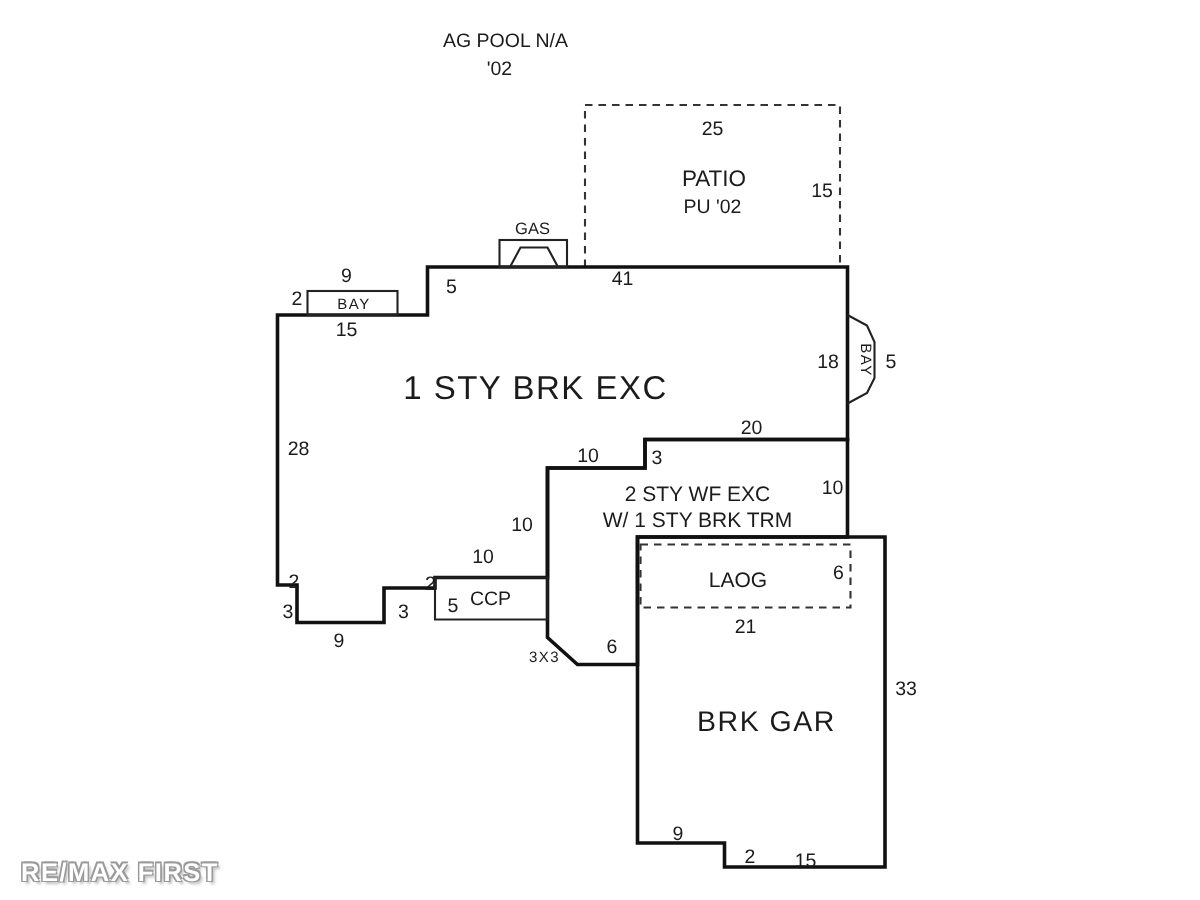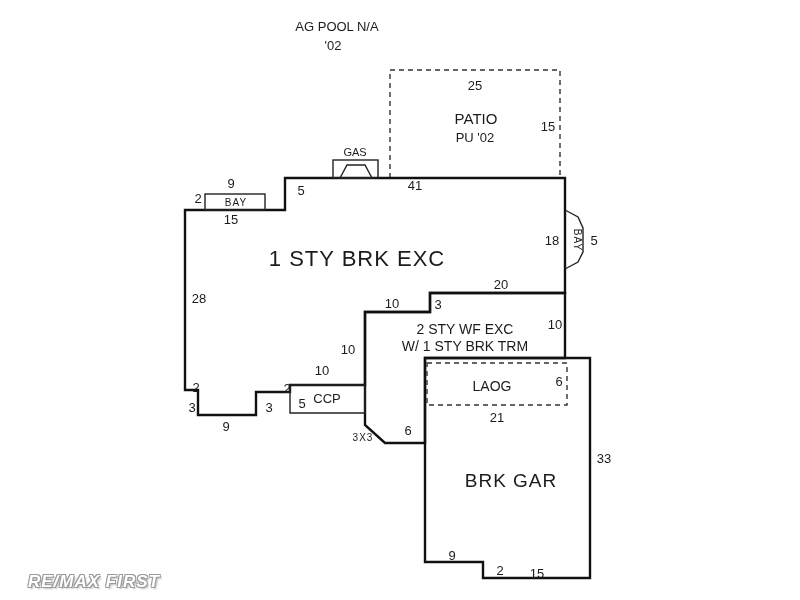--- a/index.html
+++ b/index.html
@@ -30,23 +30,22 @@
   .area-xl { font-size: 22px; letter-spacing: 1px; }
   .area-lg { font-size: 19px; letter-spacing: 1px; }
   .area-md { font-size: 14px; }
   .area-sm { font-size: 13px; }
   .area-xs { font-size: 10px; letter-spacing: 1px; }
   .wall { fill: none; stroke: #111111; stroke-width: 2.4; stroke-linejoin: miter; }
   .wall-thin { fill: none; stroke: #222222; stroke-width: 1.4; }
   .dashed { fill: none; stroke: #333333; stroke-width: 1.4; stroke-dasharray: 5 4; }
   .watermark {
     position: absolute;
-    left: 28px;
+    left: 14px;
     bottom: 8px;
-    font-style: italic;
     font-weight: bold;
     font-size: 17px;
     letter-spacing: 1px;
     color: #ffffff;
     text-shadow:
       -1px -1px 0 #9a9a9a,
        1px -1px 0 #9a9a9a,
       -1px  1px 0 #9a9a9a,
        1px  1px 0 #9a9a9a,
        2px  2px 2px #bdbdbd;

